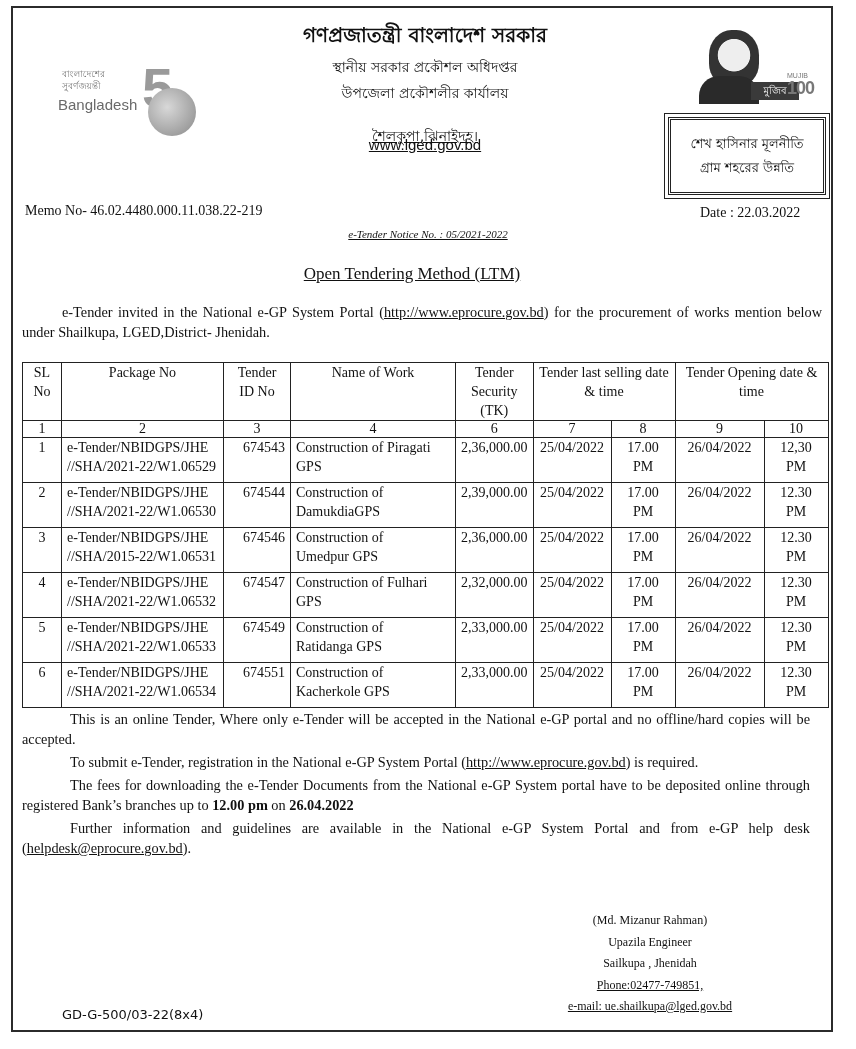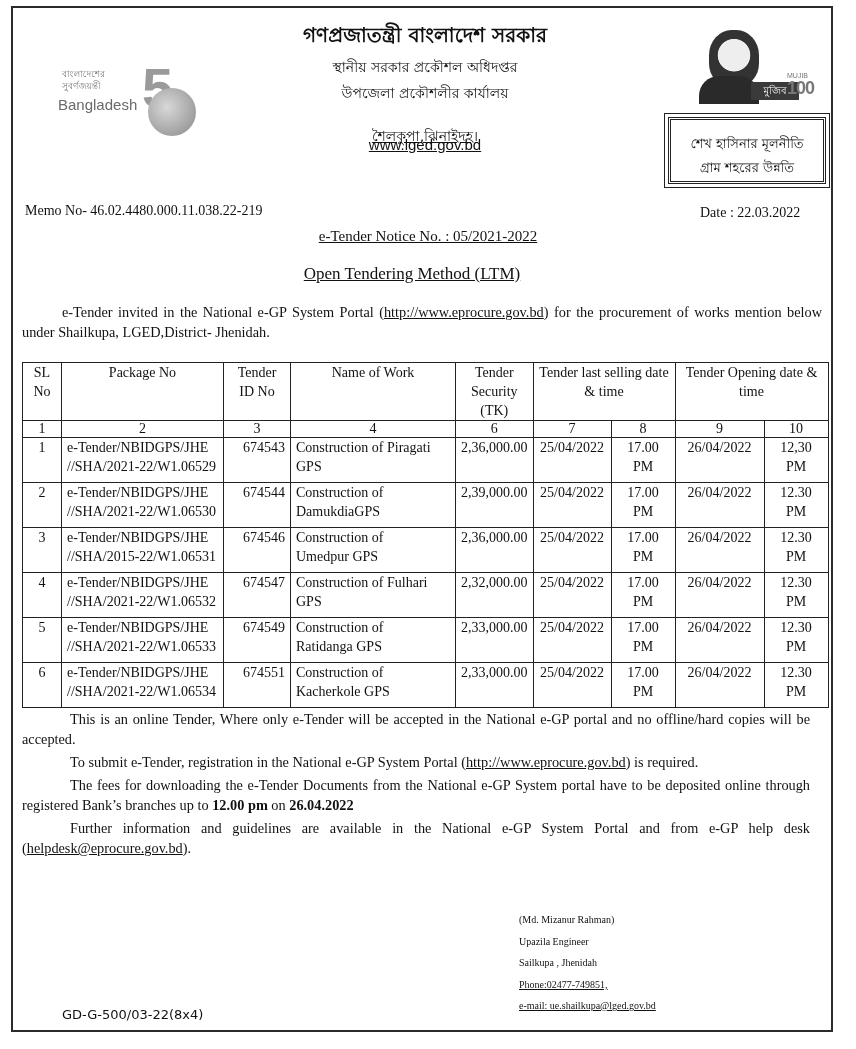--- a/index.html
+++ b/index.html
@@ -28,28 +28,28 @@
   
   .mujib { left:695px; top:28px; width:120px; height:80px; }
   .mujib-face { position:absolute; left:14px; top:2px; width:50px; height:56px; border-radius:45% 45% 40% 40%;
                 background:radial-gradient(circle at 50% 45%, #eee 0 40%, #333 42% 100%); }
   .mujib-body { position:absolute; left:4px; top:48px; width:60px; height:28px; background:#2a2a2a; border-radius:20px 20px 0 0; }
   .mujib-txt { position:absolute; left:56px; top:54px; width:48px; height:18px; background:#3a3a3a; color:#fff; font-size:10px; text-align:center; line-height:18px; }
   .mujib-100 { position:absolute; left:92px; top:50px; font-size:18px; color:#777; font-family:"Liberation Sans", sans-serif; font-weight:bold; letter-spacing:-1px; }
   .mujib-lbl { position:absolute; left:92px; top:44px; font-size:7px; color:#777; font-family:"Liberation Sans", sans-serif; }
 
   
-  .slogan { left:668px; top:117px; width:158px; height:67px; border:3px double #222; box-sizing:border-box;
+  .slogan { left:668px; top:117px; width:158px; height:78px; border:3px double #222; box-sizing:border-box;
             outline:1px solid #222; outline-offset:3px; }
   .slogan div { font-size:13px; text-align:center; line-height:24px; }
   .slogan .l1 { margin-top:12px; }
 
   .memo { left:25px; top:203px; font-size:14px; }
   .date { left:700px; top:205px; font-size:14px; }
-  .notice { left:0; width:856px; top:228px; font-size:15px; text-decoration:underline; }
+  .notice { left:0; width:856px; top:228px; font-size:11px; text-decoration:underline;font-style:italic; }
   .method { left:0; width:824px; top:264px; font-size:17px; text-decoration:underline; }
   .intro { left:22px; top:302px; width:800px; font-size:14.3px; line-height:20px; text-indent:40px; text-align:justify; }
 
   
   table.tt { position:absolute; left:22px; top:362px; border-collapse:collapse; font-size:14px; }
   table.tt td { border:1px solid #222; padding:0 5px; vertical-align:top; line-height:19px; }
   table.tt tr.h td { height:57px; text-align:center; }
   table.tt tr.n td { height:16px; text-align:center; line-height:16px; }
   table.tt tr.d td { height:44px; }
   .c1 { width:28px; text-align:center; }
@@ -61,21 +61,21 @@
   .c8 { width:53px; text-align:center; }
   .c9 { width:78px; text-align:center; }
   .c10 { width:53px; text-align:center; }
 
   .para { left:22px; width:788px; font-size:14.3px; line-height:20px; text-align:justify; text-indent:48px; }
   .p1 { top:709px; }
   .p2 { top:752px; }
   .p3 { top:775px; }
   .p4 { top:818px; }
 
-  .sig { left:519px; width:300px; font-size:10px; line-height:20px; }
+  .sig { left:500px; width:300px; font-size:12px; line-height:20px; text-align:center; }
   .gd { left:62px; top:1007px; font-size:13px; font-family:"DejaVu Sans", sans-serif; }
 </style>
 </head>
 <body>
 
 <div class="frame"></div>
 
 <div class="abs center bn hdr-title">গণপ্রজাতন্ত্রী বাংলাদেশ সরকার</div>
 <div class="abs center bn hdr-line" style="top:56px">স্থানীয় সরকার প্রকৌশল অধিদপ্তর</div>
 <div class="abs center bn hdr-line" style="top:82px">উপজেলা প্রকৌশলীর কার্যালয়</div>

